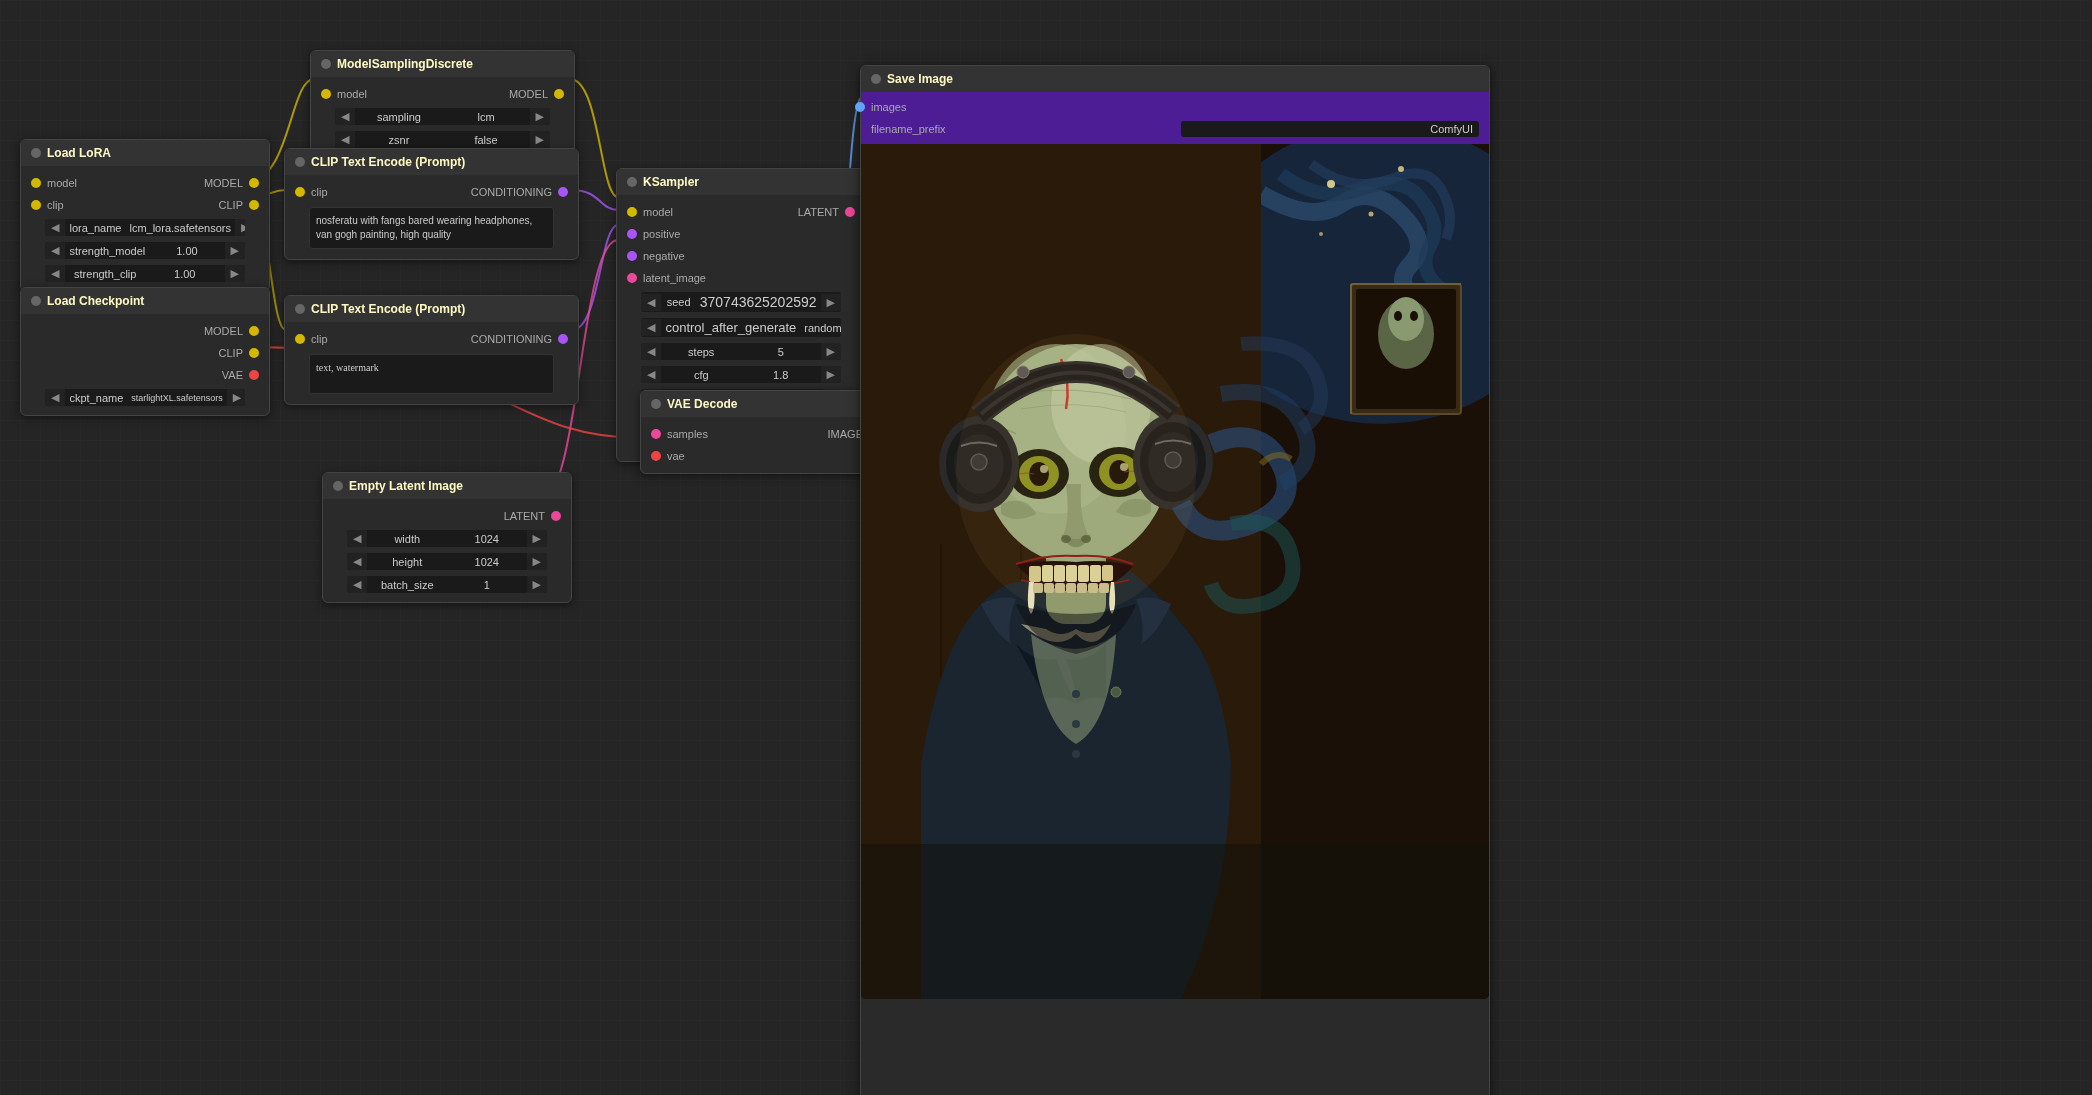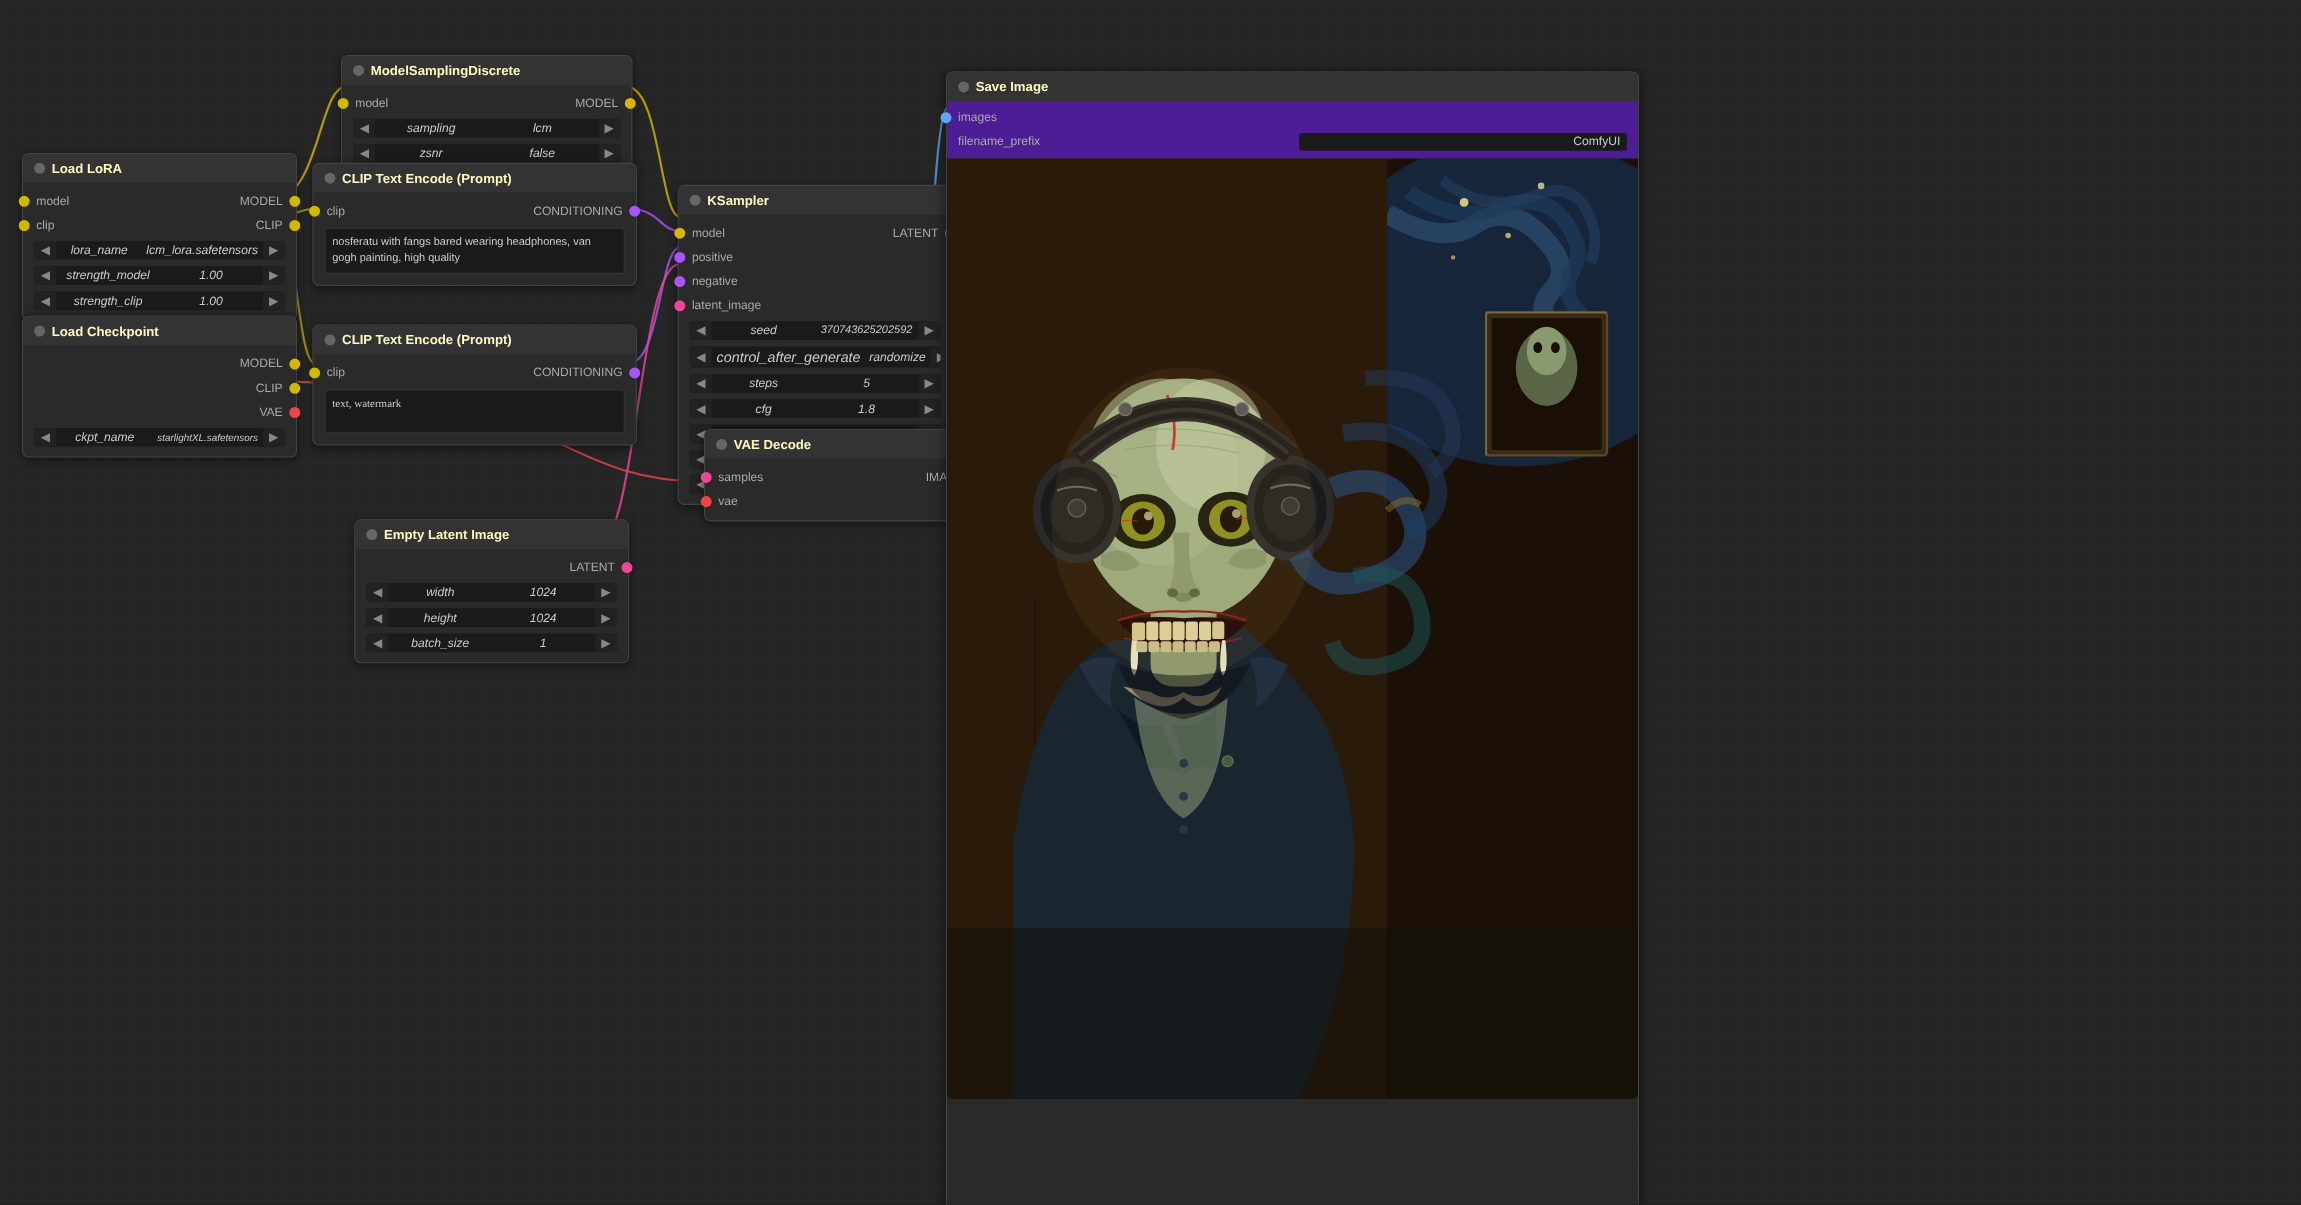--- a/index.html
+++ b/index.html
@@ -49,21 +49,21 @@
 
     .node-dot {
       width: 10px;
       height: 10px;
       border-radius: 50%;
       background: #666;
       flex-shrink: 0;
     }
 
     .node-body {
-      padding: 6px 2px;
+      padding: 6px 16px;
     }
 
     
     .port {
       width: 10px;
       height: 10px;
       border-radius: 50%;
       border: 2px solid #888;
       background: #2a2a2a;
       flex-shrink: 0;
@@ -100,21 +100,20 @@
       background: #222;
       border: none;
       user-select: none;
     }
     .stepper-val {
       flex: 1;
       text-align: center;
       font-size: 11px;
       color: #ccc;
       padding: 2px 4px;
-      font-style: italic;
     }
 
     
     .node-textarea {
       background: #1a1a1a;
       color: #ccc;
       font-size: 11px;
       padding: 6px 8px;
       margin: 4px 8px;
       border-radius: 3px;
@@ -368,21 +367,21 @@
       <span class="port-label">negative</span>
     </div>
     <div class="port-row">
       <div class="port pink port-left"></div>
       <span class="port-label">latent_image</span>
     </div>
     <div class="full-stepper-row">
       <div class="stepper">
         <button class="stepper-btn">◀</button>
         <span class="stepper-val">seed</span>
-        <span class="stepper-val" style="font-size:10px;">370743625202592</span>
+        <span class="stepper-val" style="font-size:14px;">370743625202592</span>
         <button class="stepper-btn">▶</button>
       </div>
     </div>
     <div class="full-stepper-row">
       <div class="stepper">
         <button class="stepper-btn">◀</button>
         <span class="stepper-val" style="font-size:13px;">control_after_generate</span>
         <span class="stepper-val">randomize</span>
         <button class="stepper-btn">▶</button>
       </div>

